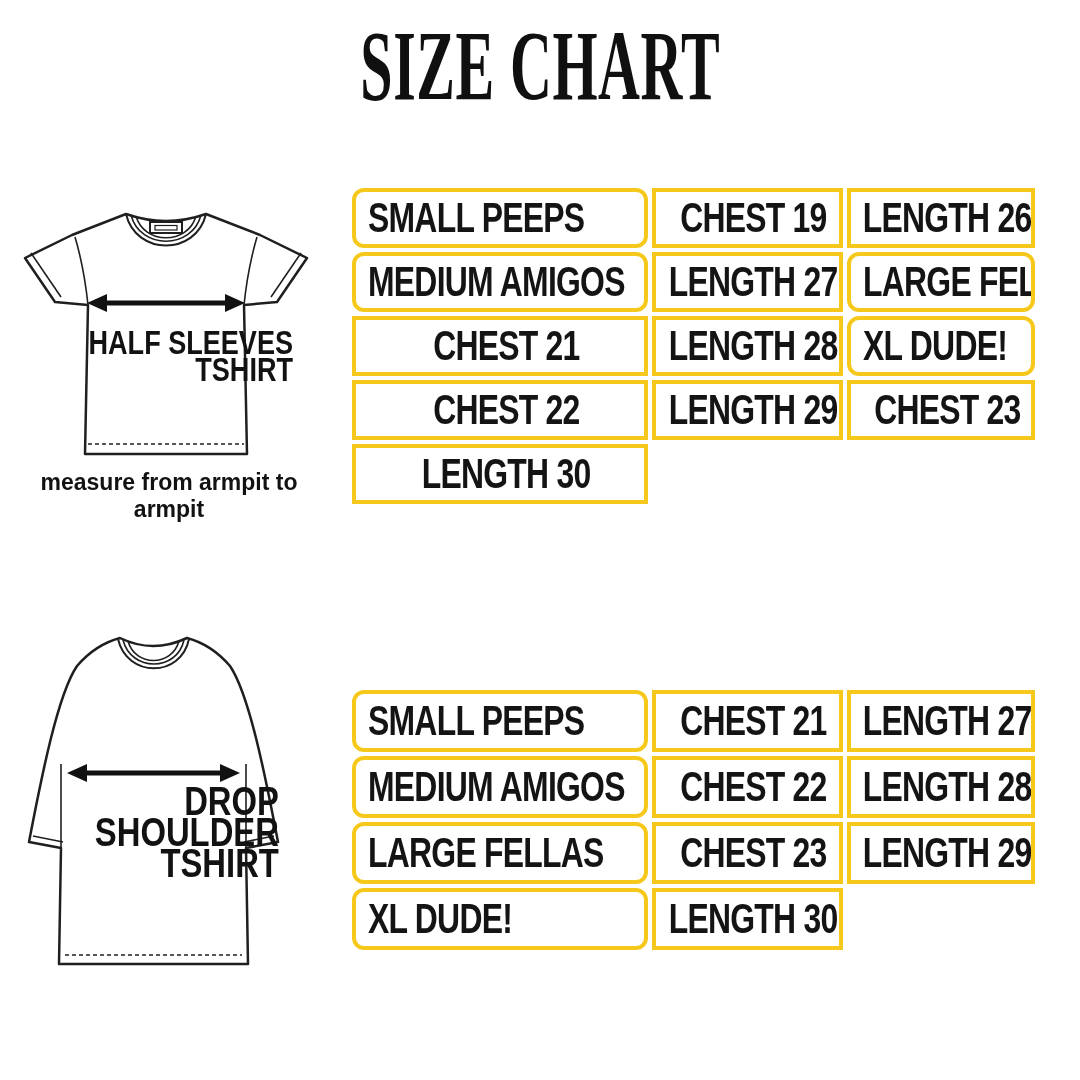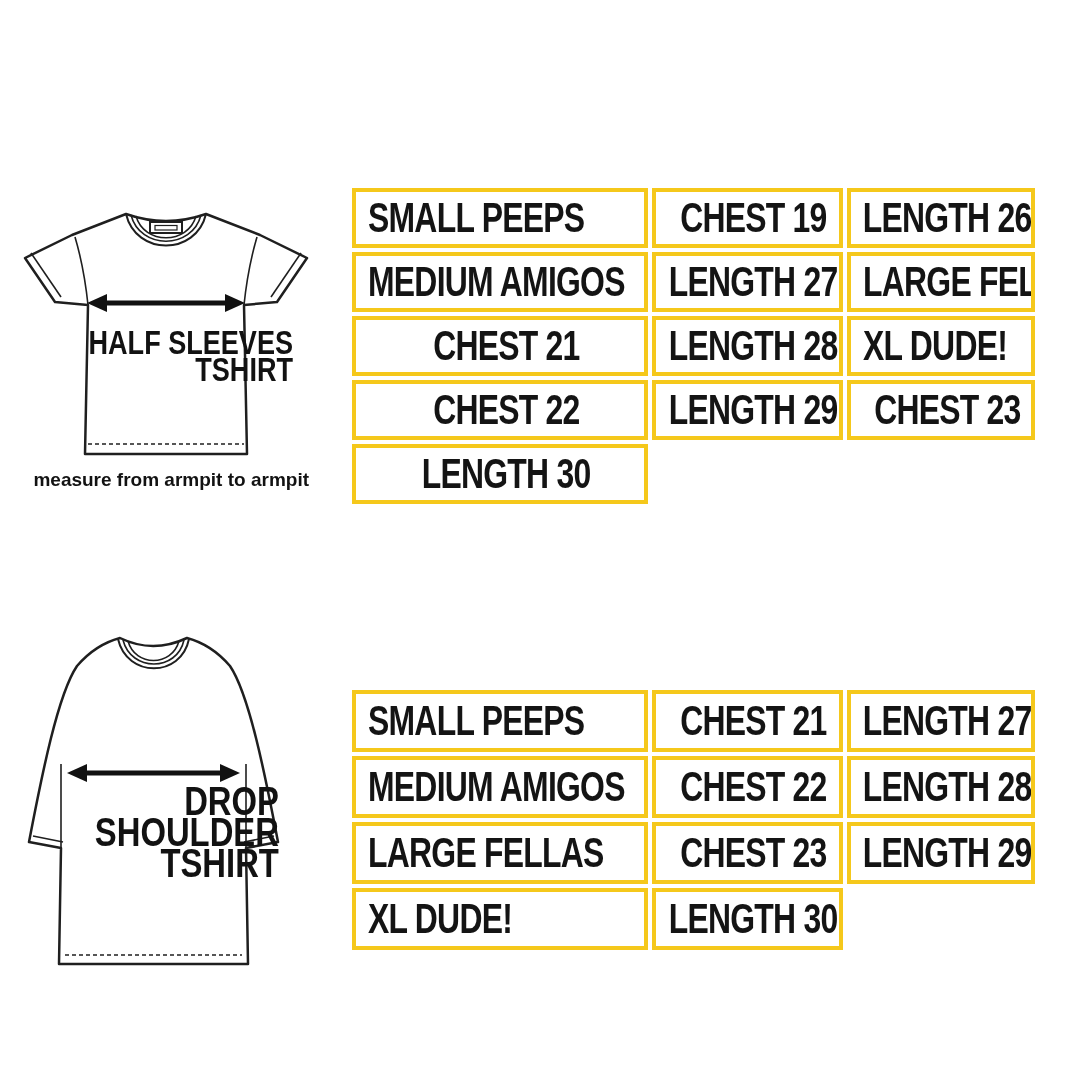--- a/index.html
+++ b/index.html
@@ -14,49 +14,52 @@
               transform-origin:center;white-space:nowrap;color:#101010;}
 
   
   .shirt{position:absolute;}
   .shirt1{left:18px;top:192px;}
   .shirt2{left:15px;top:612px;}
   .shirt-label{position:absolute;text-align:right;font-weight:700;color:#121212;}
   .shirt-label span{display:block;transform:scaleX(0.82);transform-origin:center;white-space:nowrap;}
   .label1{left:20px;top:329px;width:300px;font-size:33px;line-height:27px;}
   .label2{left:15px;top:786px;width:290px;font-size:40px;line-height:31px;}
-  .caption{position:absolute;left:29px;top:469px;width:280px;text-align:right;
-           font-size:19px;font-weight:700;color:#121212;}
+  .caption{position:absolute;left:29px;top:469px;width:280px;text-align:center;
+           font-size:23px;font-weight:700;color:#121212;}
 
   
   .size-table{position:absolute;left:352px;width:683px;display:grid;
               grid-template-columns:296px 191px 188px;gap:4px;}
   .t1{top:188px;grid-auto-rows:60px;}
   .t2{top:690px;grid-auto-rows:62px;}
   .cell{background:#fff;border:4px solid var(--accent);display:flex;align-items:center;
         overflow:hidden;box-sizing:border-box;padding-left:12px;}
-  .cell.name{justify-content:flex-start;padding-left:12px;}
+  .cell.name{justify-content:flex-start;padding-left:12px;border-radius:12px;}
   .cell.val{justify-content:center;}
   .cell span{font-weight:700;font-size:42px;letter-spacing:-1px;white-space:nowrap;
              color:#141414;display:inline-block;transform:scaleX(0.76);}
   .cell.name span{transform-origin:left center;}
   .cell.val span{transform-origin:center center;}
 
   svg .outline{fill:#ffffff;stroke:#1f1f1f;stroke-width:2.5;stroke-linejoin:round;}
   svg .line{fill:none;stroke:#1f1f1f;stroke-width:2;}
   svg .thin{fill:none;stroke:#1f1f1f;stroke-width:1.6;}
   svg .dash{fill:none;stroke:#1f1f1f;stroke-width:1.6;stroke-dasharray:4 3;}
   svg .arrow{stroke:#111;stroke-width:5;}
   svg .head{fill:#111;stroke:none;}
 </style>
 </head>
 <body>
 
 <div class="canvas">
 
+  <div class="title">
+    <span>SIZE CHART</span>
+  </div>
 
   <svg class="shirt shirt1" width="320" height="280" viewBox="0 0 320 280">
     <path class="outline" d="M108,22 L54,43 L7,66 L37,110 L70,113 L67,262 L229,262 L226,113 L259,110 L289,66 L242,43 L188,22 Q148,36 108,22 Z"></path>
     <path class="line" d="M108,22 C118,64 178,64 188,22"></path>
     <path class="thin" d="M113,23 C122,58 174,58 183,23"></path>
     <path class="thin" d="M118,24 C126,53 170,53 178,24"></path>
     <rect x="132" y="30" width="32" height="11" fill="#ffffff" stroke="#1f1f1f" stroke-width="2"></rect>
     <rect x="137" y="33.5" width="22" height="4.5" fill="none" stroke="#1f1f1f" stroke-width="1.2"></rect>
     <path class="thin" d="M13,61 L43,105"></path>
     <path class="thin" d="M283,61 L253,105"></path>

